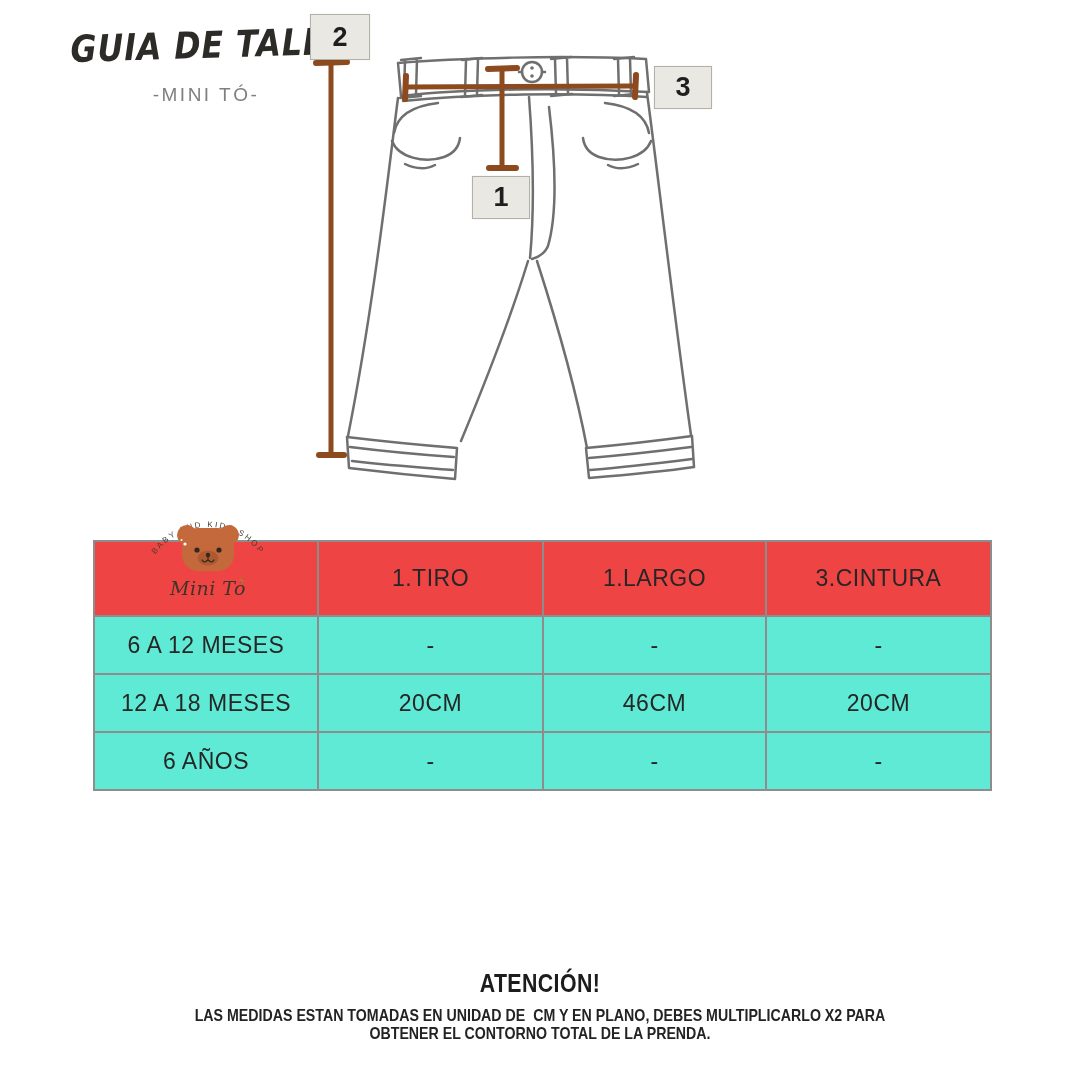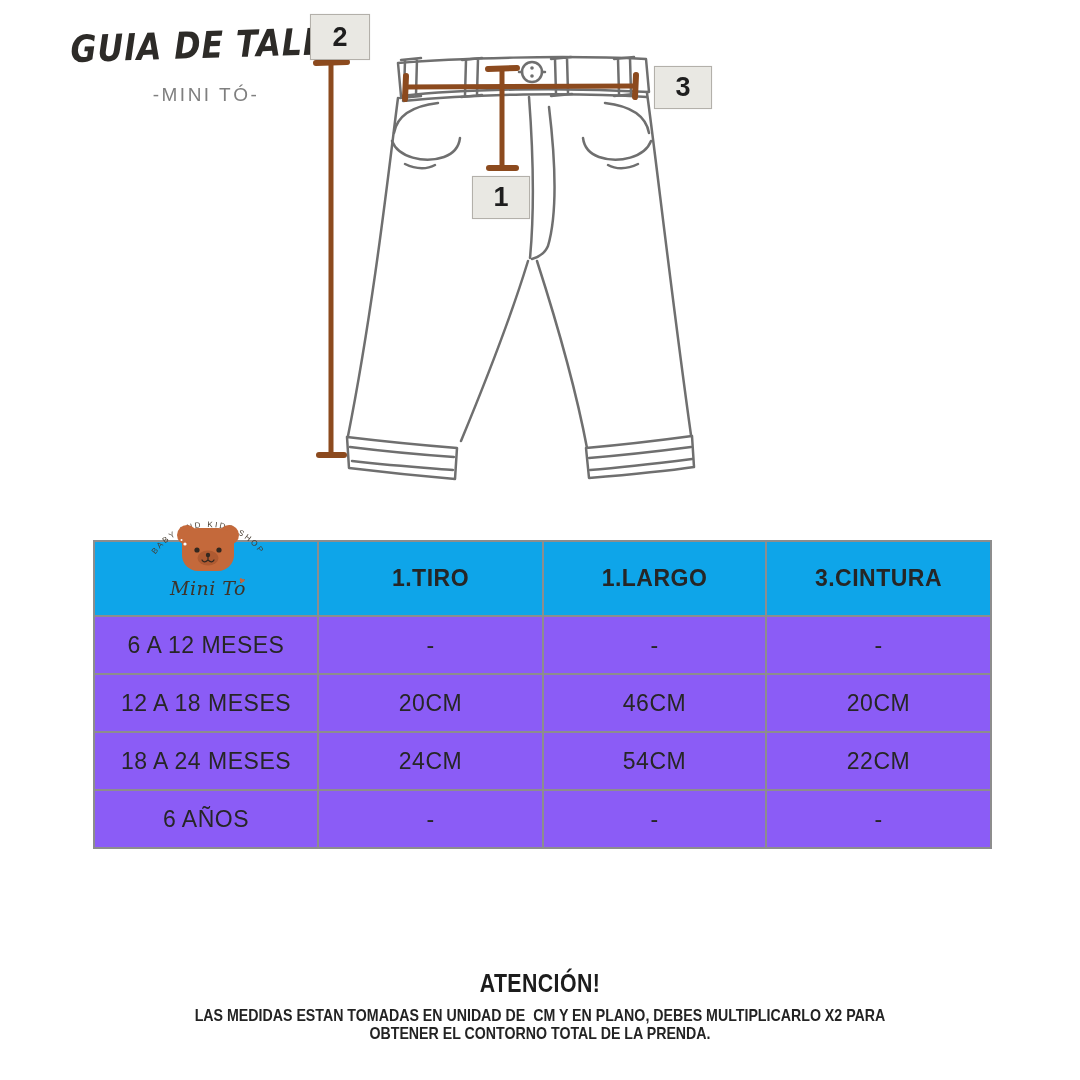--- a/index.html
+++ b/index.html
@@ -20,22 +20,22 @@
           box-shadow:0 0 1px rgba(0,0,0,.15);}
   #label-1{left:472px;top:176px;width:56px;height:41px;}
   #label-2{left:310px;top:14px;width:58px;height:44px;}
   #label-3{left:654px;top:66px;width:56px;height:41px;}
 
   
   #size-table{left:93px;top:540px;border-collapse:collapse;table-layout:fixed;}
   #size-table td,#size-table th{border:2px solid #8d8d8d;text-align:center;
         vertical-align:middle;font-size:23px;font-weight:400;color:#262626;
         letter-spacing:0.5px;padding:0;}
-  #size-table th{background:#0ea5e9;height:73px;font-weight:700;margin-top:16px;}
-  #size-table td{height:56px;background:#8b5cf6;}
+  #size-table th{background:#ef4444;height:73px;font-weight:400;margin-top:16px;}
+  #size-table td{height:56px;background:#5eead4;}
 
   
   #attention{left:0;top:968px;width:1080px;text-align:center;font-size:26px;font-weight:700;
              color:#1c1c1c;transform:scaleX(0.82);transform-origin:center;letter-spacing:0.5px;}
   #disclaimer{left:0;top:1007px;width:1080px;text-align:center;font-weight:700;
               font-size:16.5px;line-height:17.5px;color:#232323;transform:scaleX(0.86);
               transform-origin:center;}
   #disclaimer div{white-space:pre;}
 </style>
 </head>
@@ -120,26 +120,20 @@
     <td>-</td>
     <td>-</td>
   </tr>
   <tr>
     <td>12 A 18 MESES</td>
     <td>20CM</td>
     <td>46CM</td>
     <td>20CM</td>
   </tr>
   <tr>
-    <td>18 A 24 MESES</td>
-    <td>24CM</td>
-    <td>54CM</td>
-    <td>22CM</td>
-  </tr>
-  <tr>
     <td>6 AÑOS</td>
     <td>-</td>
     <td>-</td>
     <td>-</td>
   </tr>
 </tbody>
   </table>
 
 <svg class="abs" style="left:118px;top:505px;" width="178" height="102" viewBox="0 0 178 102">
   <defs>

